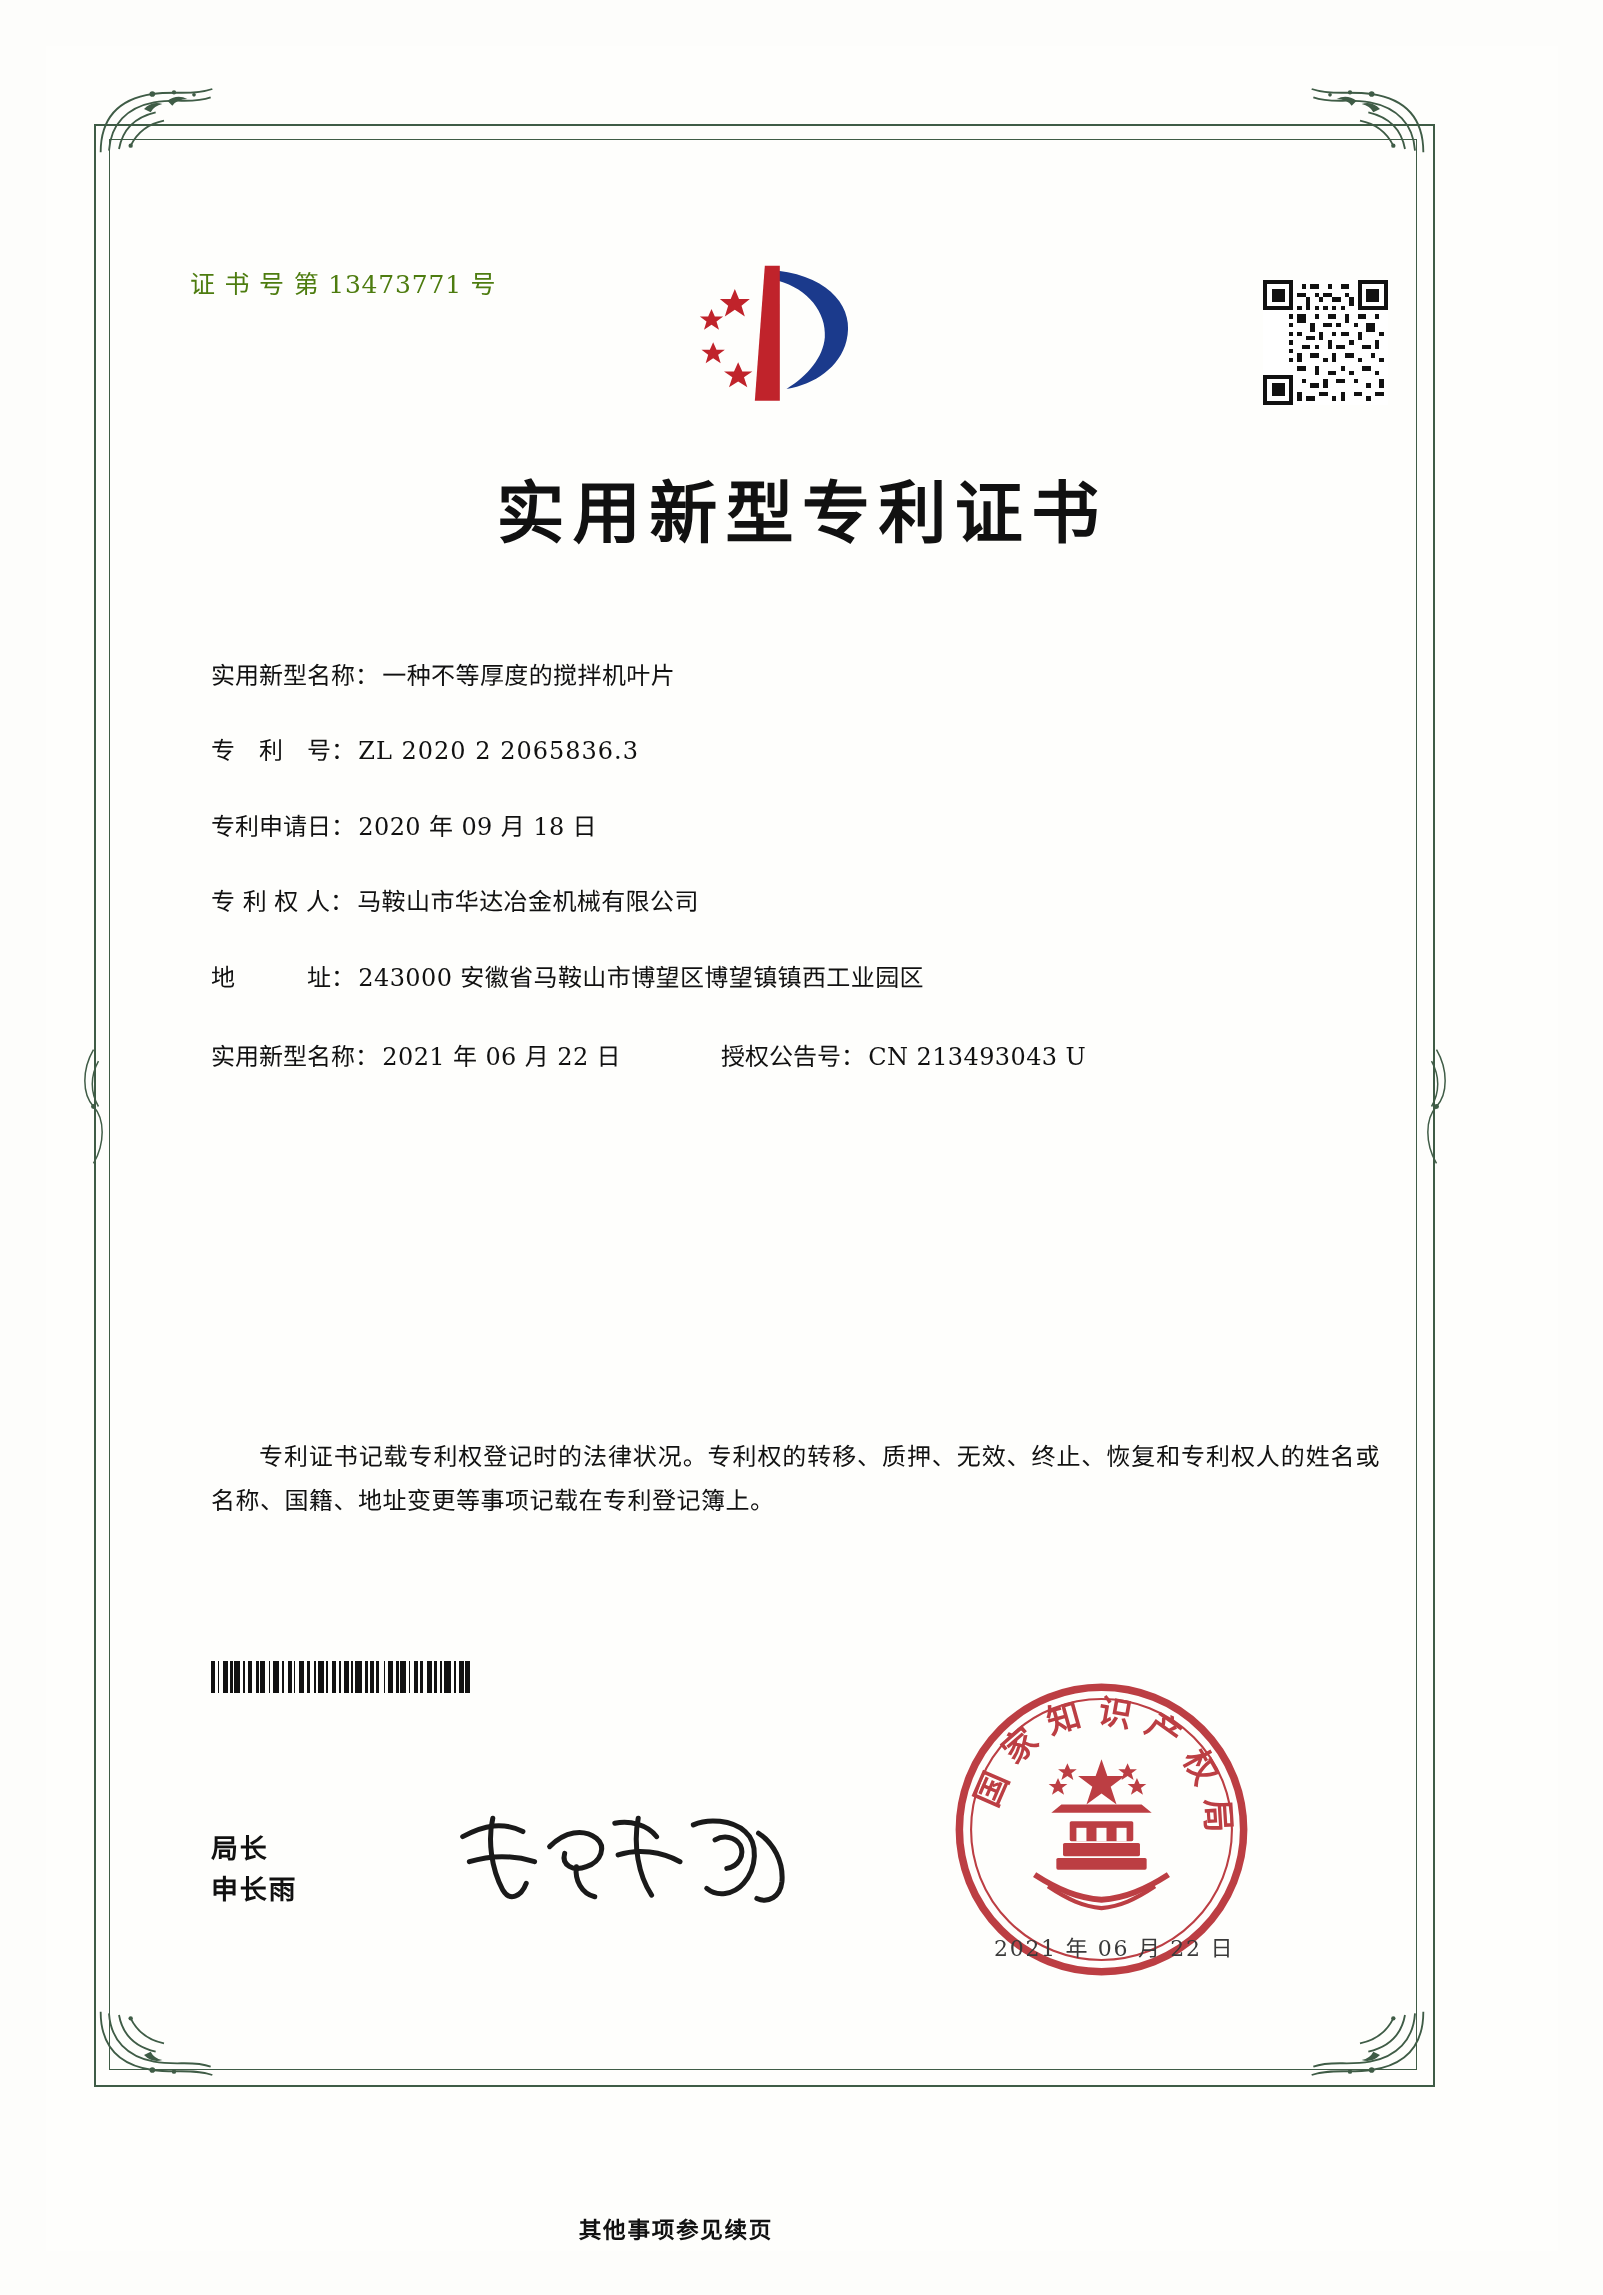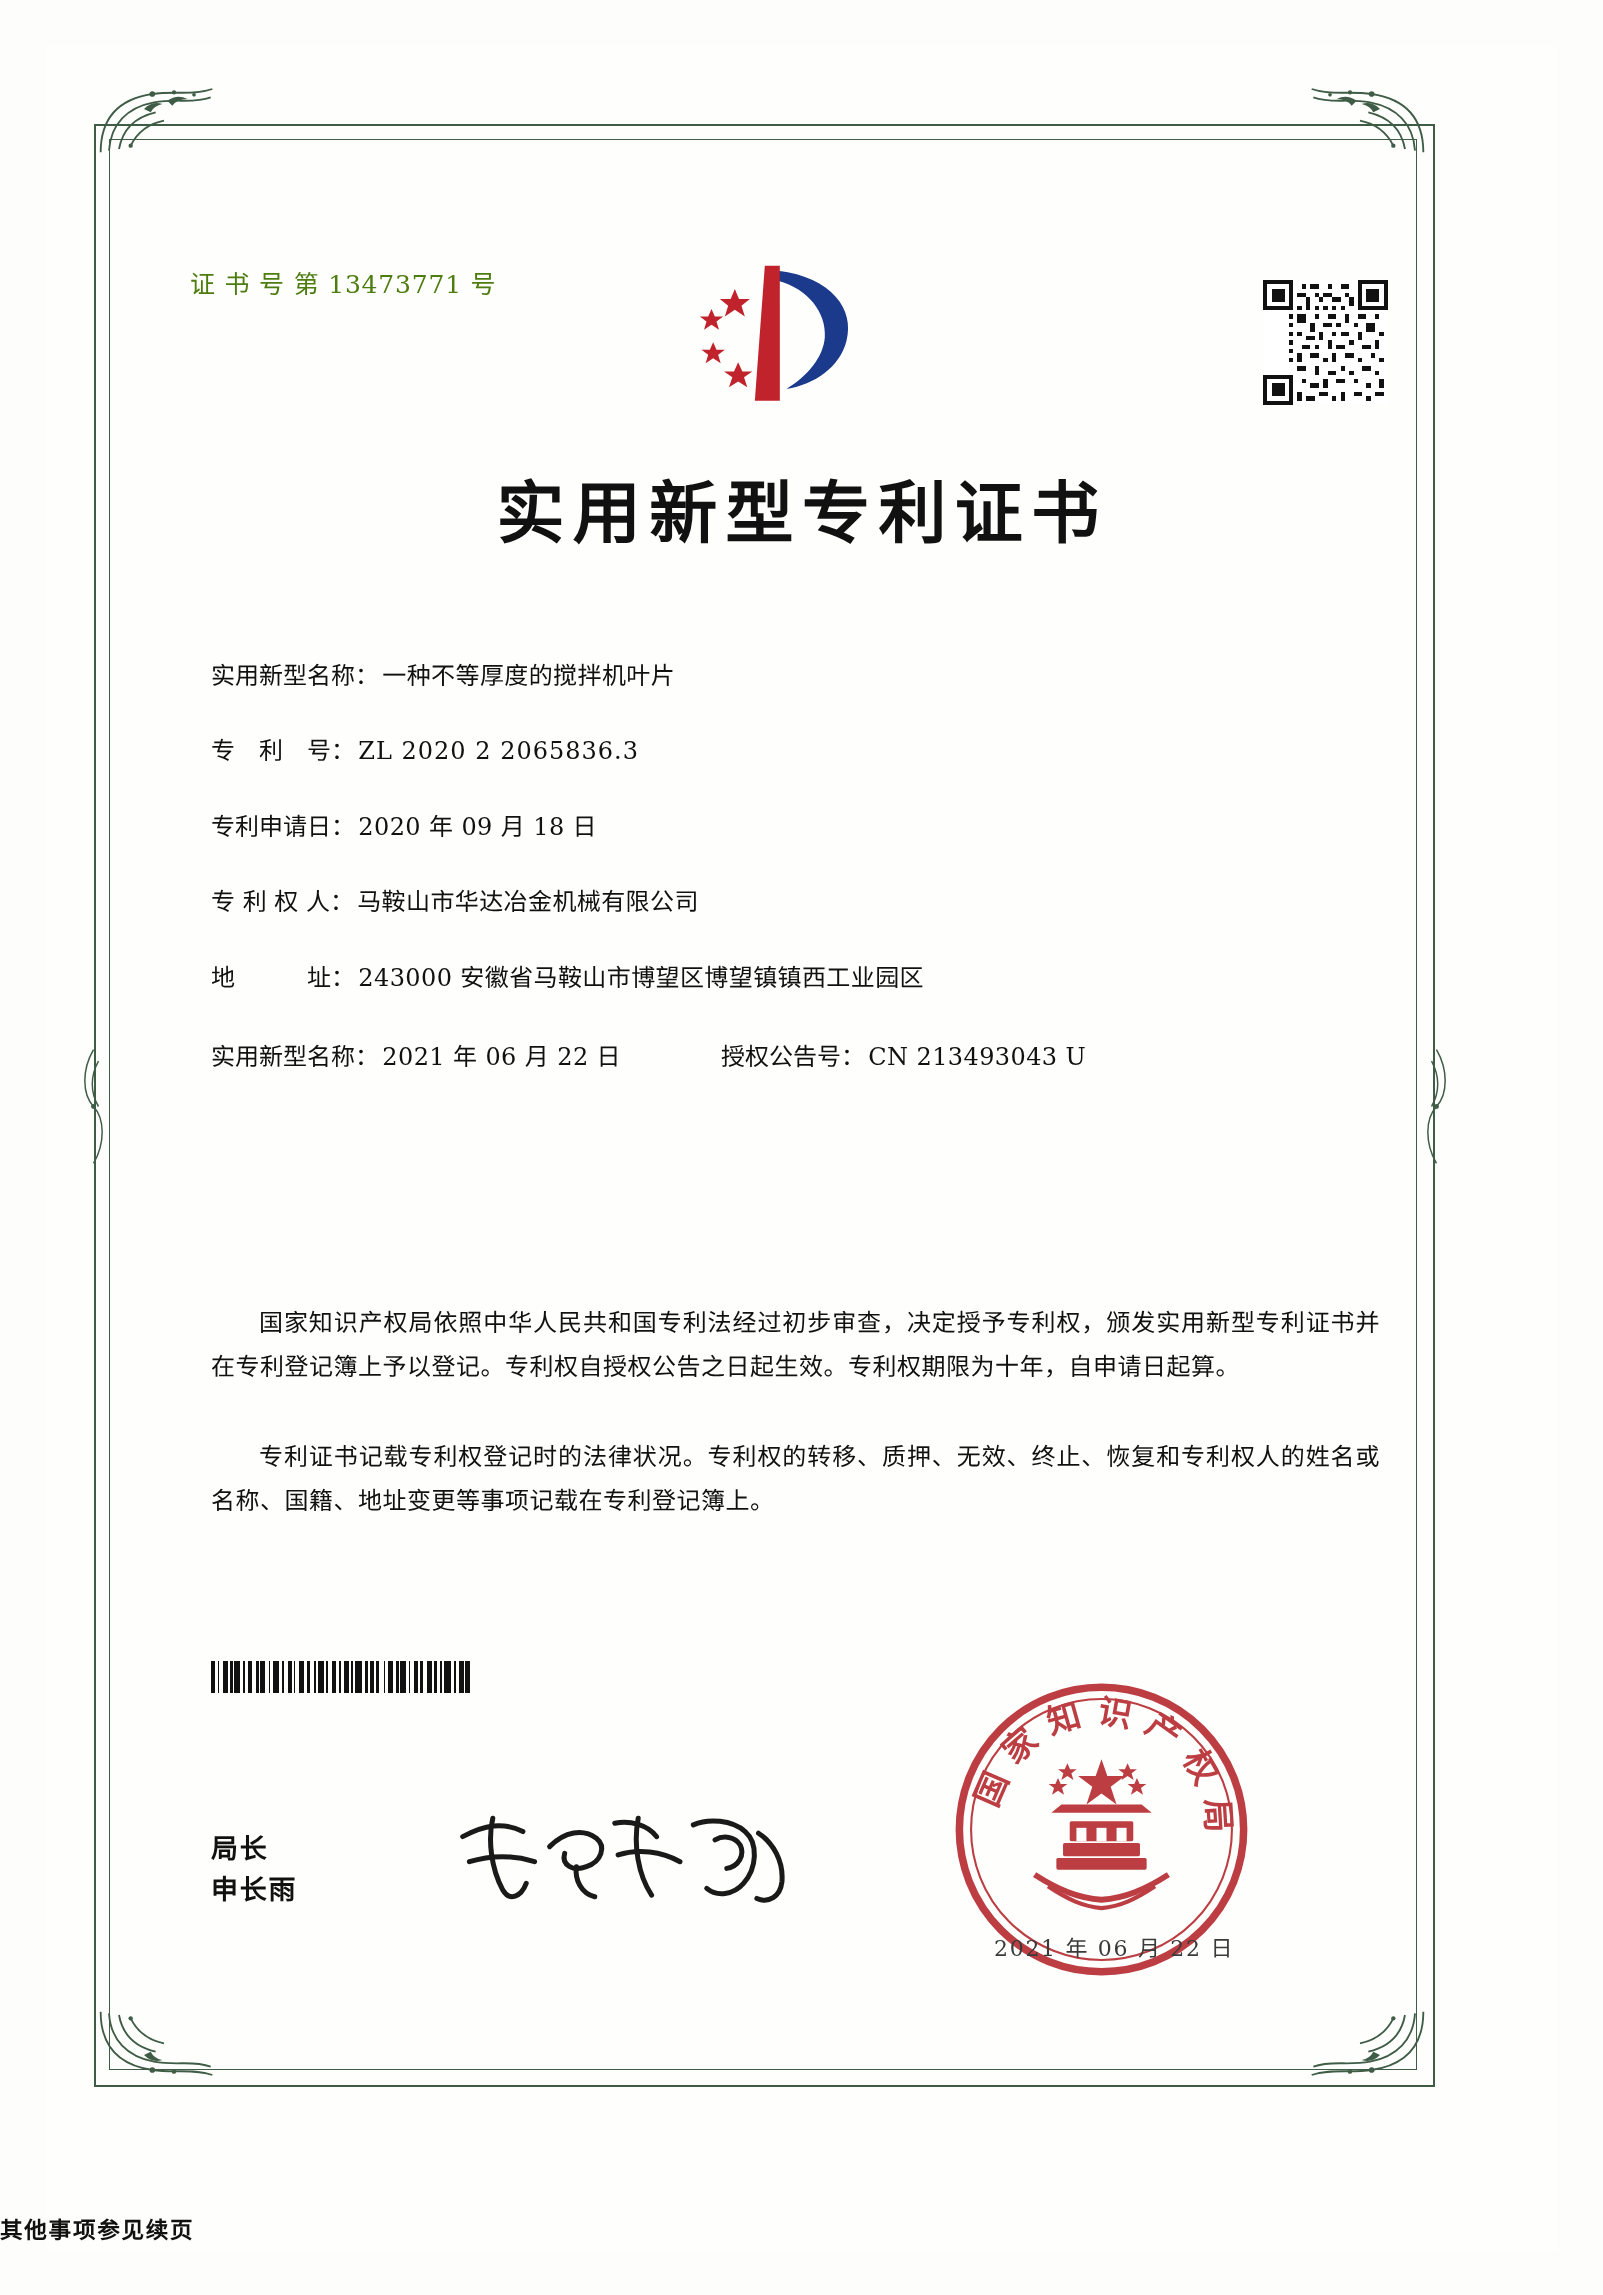--- a/index.html
+++ b/index.html
@@ -227,20 +227,21 @@
     width: 1604px;
     text-align: center;
     font-size: 23.4px;
     letter-spacing: 0.8px;
   }
   .footer-note {
     position: absolute;
     left: 0;
     top: 2212px;
     width: 1352px;
+    text-align: center;
     font-size: 22.6px;
     letter-spacing: 1.7px;
     font-weight: bold;
   }
 </style>
 </head>
 <body>
 
 <div class="sheet">
   <div class="paper-tint"></div>
@@ -494,21 +495,20 @@
     <div class="frow-split">
       <span class="col1">
         <span class="flabel">实用新型名称：</span><span class="fval">2021 年 06 月 22 日</span>
       </span>
       <span class="col2">
         <span class="flabel">授权公告号：</span><span class="fval">CN 213493043 U</span>
       </span>
     </div>
   </div>
 
-  <div class="para para1">国家知识产权局依照中华人民共和国专利法经过初步审查，决定授予专利权，颁发实用新型专利证书并在专利登记簿上予以登记。专利权自授权公告之日起生效。专利权期限为十年，自申请日起算。</div>
   <div class="para para2">专利证书记载专利权登记时的法律状况。专利权的转移、质押、无效、终止、恢复和专利权人的姓名或名称、国籍、地址变更等事项记载在专利登记簿上。</div>
 
   <div class="barcode">
     <i style="width:4.2px"></i>
       <i style="width:2.5px;background:transparent"></i>
     <i style="width:1.7px"></i>
       <i style="width:3.3px;background:transparent"></i>
     <i style="width:5px"></i>
       <i style="width:2.5px;background:transparent"></i>
     <i style="width:2.5px"></i>

